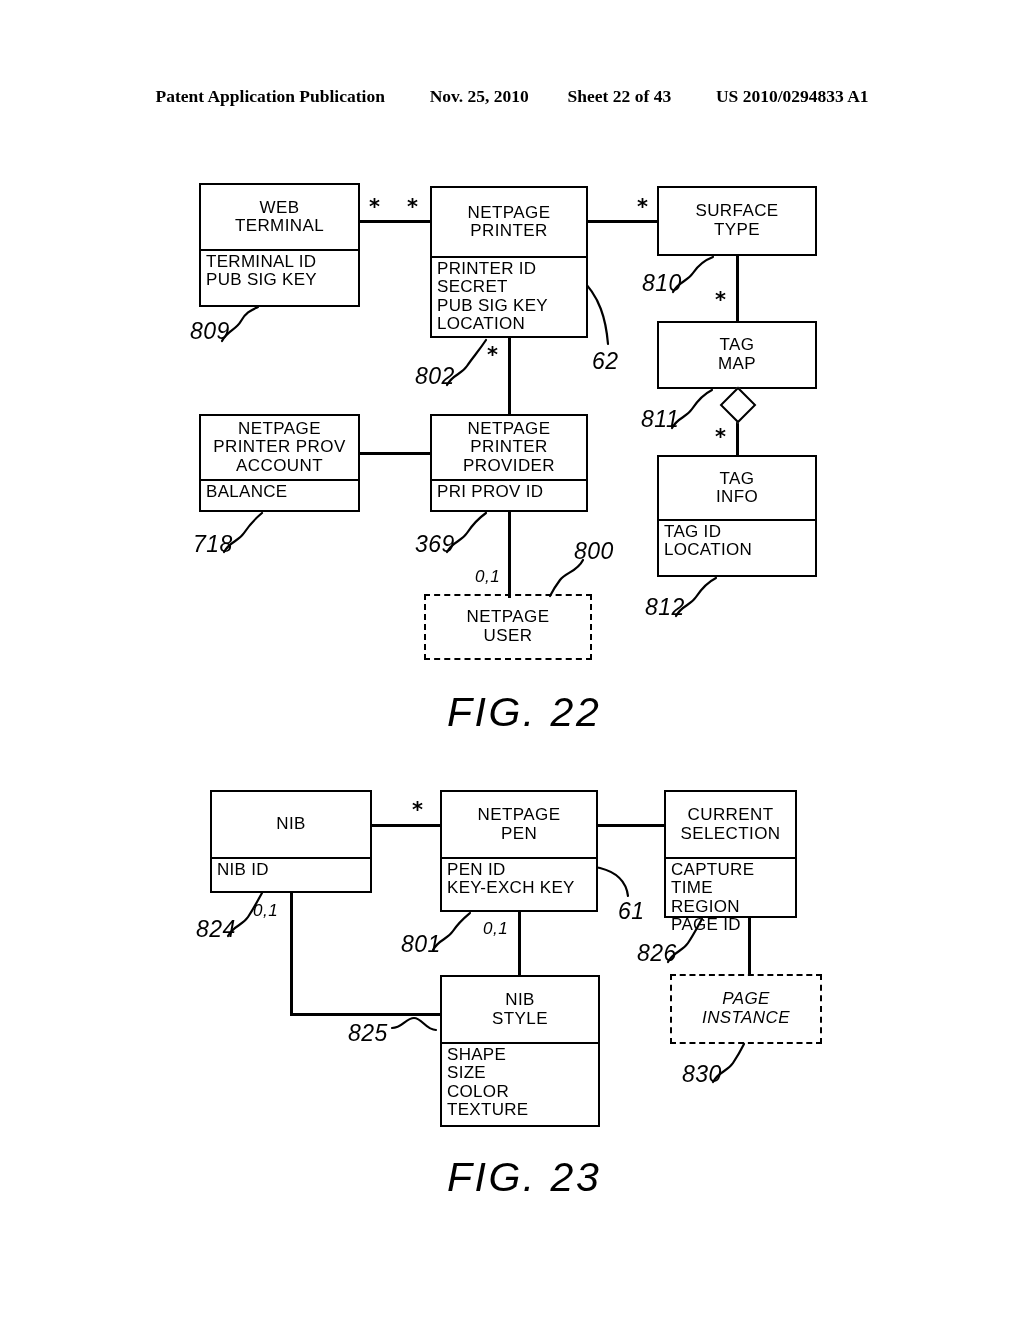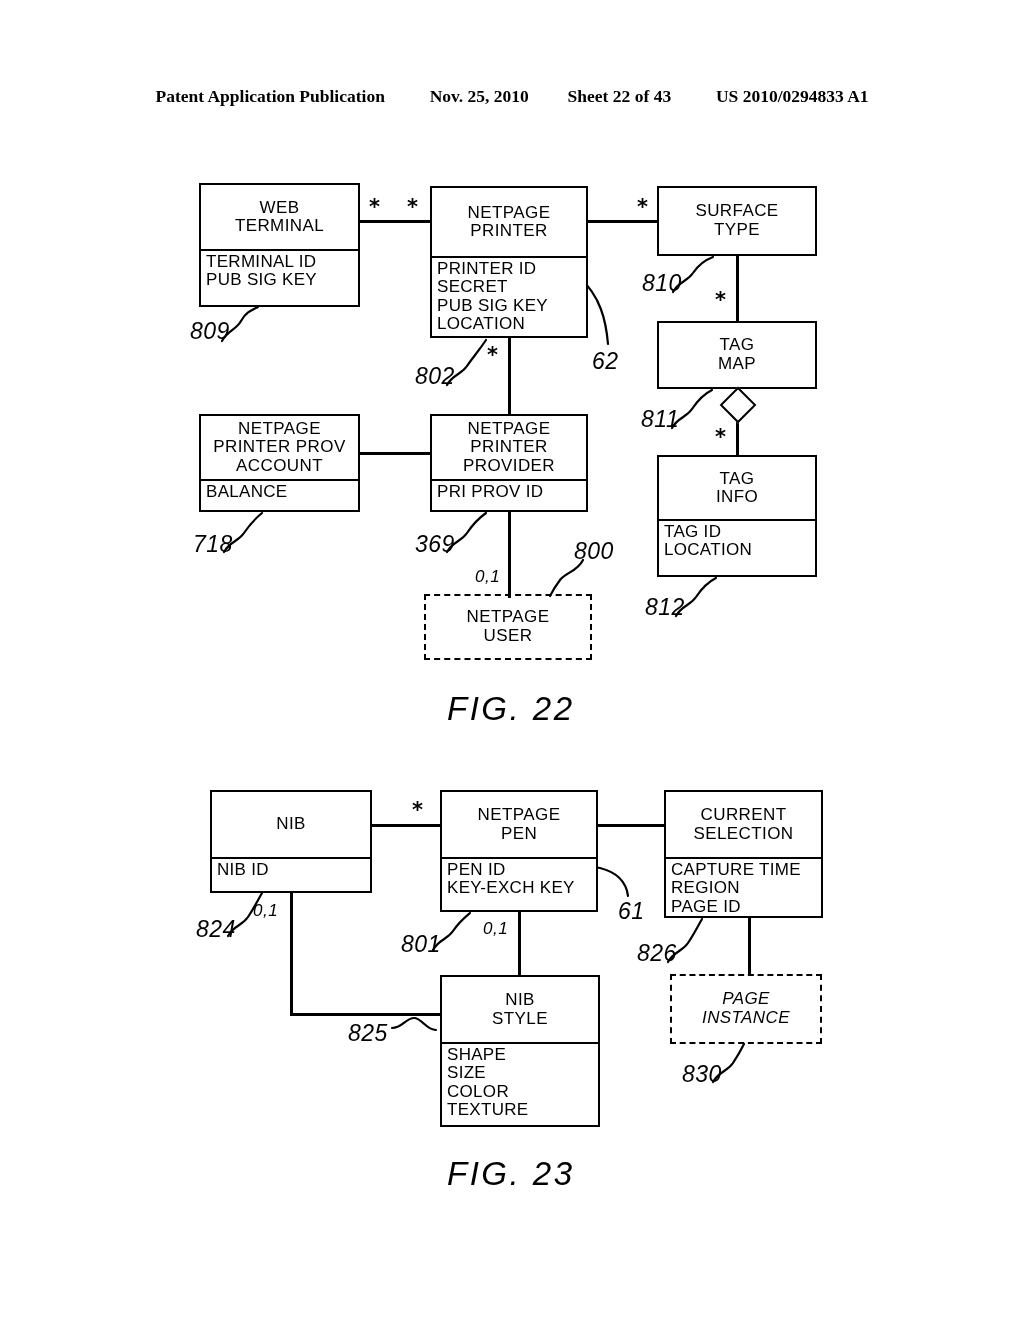--- a/index.html
+++ b/index.html
@@ -112,21 +112,21 @@
     line-height: 1;
     z-index: 6;
     letter-spacing: 0.5px;
   }
 
   
   .figcap {
     position: absolute;
     font-family: "Liberation Sans", sans-serif;
     font-style: italic;
-    font-size: 33px;
+    font-size: 41px;
     letter-spacing: 2.5px;
     line-height: 1;
     z-index: 6;
   }
 
   svg.overlay {
     position: absolute;
     left: 0;
     top: 0;
     width: 1024px;
@@ -261,21 +261,21 @@
   </div>
 
   <div class="ebox" style="left:440px; top:790px; width:158px; height:122px;">
     <div class="title" style="height:65px;">NETPAGE
 PEN</div>
     <div class="divider"></div>
     <div class="attrs" style="height:52px;">PEN ID
 KEY-EXCH KEY</div>
   </div>
 
-  <div class="ebox" style="left:664px; top:790px; width:159px; height:128px;">
+  <div class="ebox" style="left:664px; top:790px; width:133px; height:128px;">
     <div class="title" style="height:65px;">CURRENT
 SELECTION</div>
     <div class="divider"></div>
     <div class="attrs" style="height:58px;">CAPTURE TIME
 REGION
 PAGE ID</div>
   </div>
 
   <div class="ebox" style="left:440px; top:975px; width:160px; height:152px;">
     <div class="title" style="height:65px;">NIB

